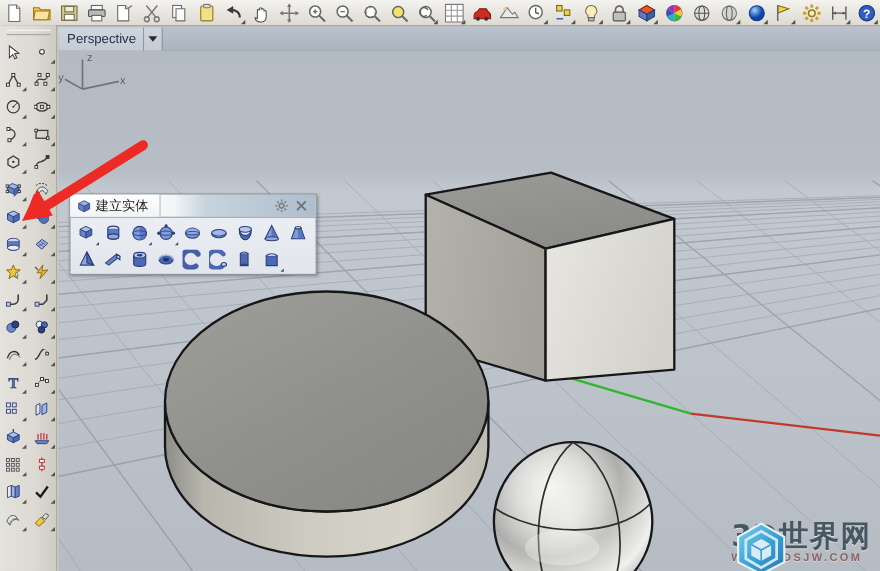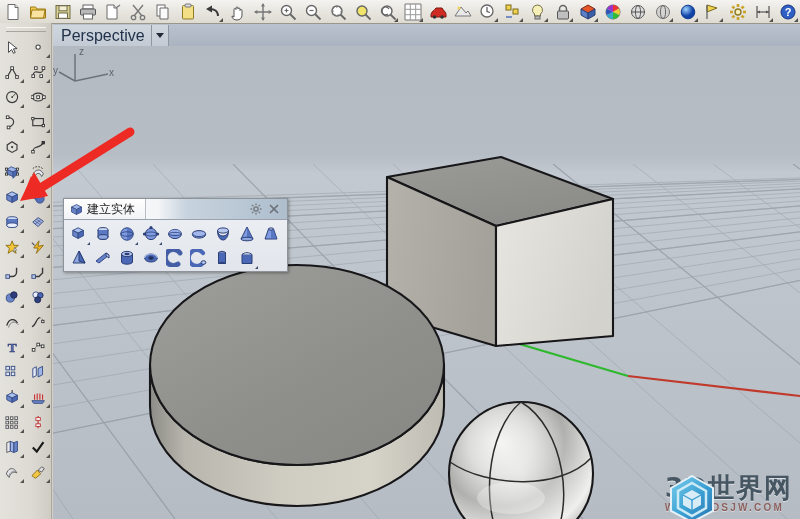--- a/index.html
+++ b/index.html
@@ -57,21 +57,21 @@
     overflow:hidden;
     background:#b9bfc6;
   }
   #vp-titlebar{
     position:absolute;left:0;top:0;width:747px;height:22px;
     background:linear-gradient(#b9c2cd 0%,#aab4c0 100%);
     border-bottom:1px solid #8e96a1;
     display:flex;align-items:center;
   }
   #vp-title{
-    font-size:16px;color:#21324a;padding-left:8px;
+    font-size:12px;color:#21324a;padding-left:8px;
     background:linear-gradient(#cfd6de,#c3cbd5);
     height:21px;line-height:21px;padding-right:6px;
     border-right:1px solid #8e96a1;
   }
   #vp-drop{
     width:16px;height:21px;display:flex;align-items:center;justify-content:center;
     background:linear-gradient(#cfd6de,#c3cbd5);
     border-right:1px solid #8e96a1;
   }
   #vp-drop i{
@@ -82,21 +82,20 @@
 
   #scene{position:absolute;left:0;top:22px;width:747px;height:473px;overflow:hidden;}
   #scene svg{position:absolute;left:0;top:0;}
 
   
   #palette{
     position:absolute;left:63px;top:176px;width:223px;height:72px;
     background:linear-gradient(#eef0f4 0%,#e2e6ec 100%);
     border:1px solid #8e9299;
     box-shadow:1px 1px 3px rgba(0,0,0,.35);
-    margin-top:22px;
   }
   #pal-titlebar{
     position:relative;height:20px;
     background:linear-gradient(90deg,#fdfdfd 0%,#f4f5f7 42%,#c7d3de 55%,#aebecd 100%);
     border-bottom:1px solid #9aa3ad;
     display:flex;align-items:center;
   }
   #pal-tab{
     height:20px;display:flex;align-items:center;gap:4px;
     padding:0 10px 0 6px;

